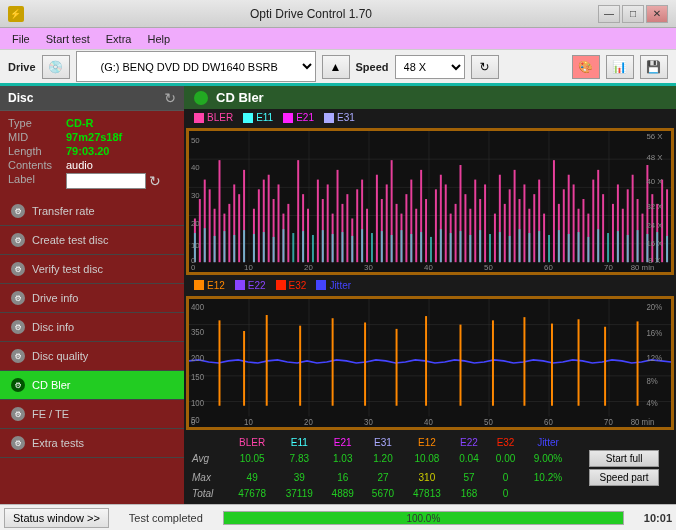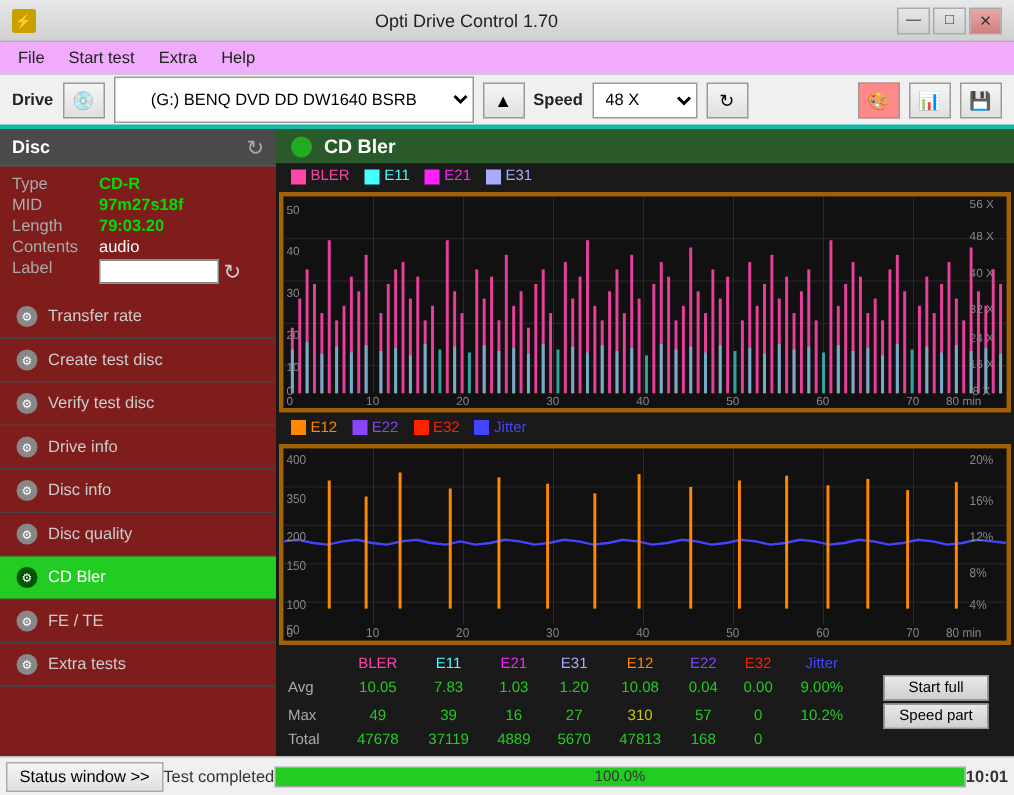--- a/index.html
+++ b/index.html
@@ -60,28 +60,28 @@
     .chart-container { position: relative; flex: 1; background: #111; border: 3px solid #a16207; margin: 2px; overflow: hidden; }
 
     
     .chart-svg { position: absolute; top: 0; left: 0; width: 100%; height: 100%; }
 
     
     .stats-area { background: #1a1a1a; padding: 4px 0; }
     .stats-table { width: 100%; border-collapse: collapse; font-size: 10px; }
     .stats-table th { color: #888; font-weight: normal; text-align: center; padding: 1px 4px; }
     .stats-table td { text-align: center; padding: 1px 4px; }
-    .stats-table .row-label { color: #aaa; text-align: left; padding-left: 8px; }
+    .stats-table .row-label { color: #aaa; text-align: left; padding-left: 8px; font-style: italic; }
     .stats-val-green { color: #22cc22; }
     .stats-val-white { color: #ffffff; }
     .stats-val-yellow { color: #cccc00; }
     .stats-btn { background: linear-gradient(to bottom, #e8e8e8, #d0d0d0); border: 1px solid #999; cursor: pointer; padding: 2px 8px; font-size: 10px; width: 70px; }
 
     
-    .status-bar { height: 26px; background: #f0f0f0; display: flex; align-items: center; border-top: 1px solid #bbb; padding: 0 4px; gap: 0; }
+    .status-bar { height: 26px; background: #f0f0f0; display: flex; align-items: center; border-top: 1px solid #bbb; padding: 0 4px; gap: 20px; }
     .status-window-btn { background: linear-gradient(to bottom, #f5f5f5, #e0e0e0); border: 1px solid #aaa; padding: 2px 8px; font-size: 11px; cursor: pointer; height: 20px; }
     .progress-bar-container { flex: 1; height: 14px; background: #c4b5fd; border: 1px solid #aaa; position: relative; }
     .progress-bar-fill { height: 100%; background: #22cc22; width: 100%; }
     .progress-text { position: absolute; top: 50%; left: 50%; transform: translate(-50%, -50%); font-size: 10px; color: #333; }
     .status-text { font-size: 11px; color: #333; }
     .time-text { font-size: 11px; color: #333; font-weight: bold; }
   </style>
 </head>
 <body>
 

